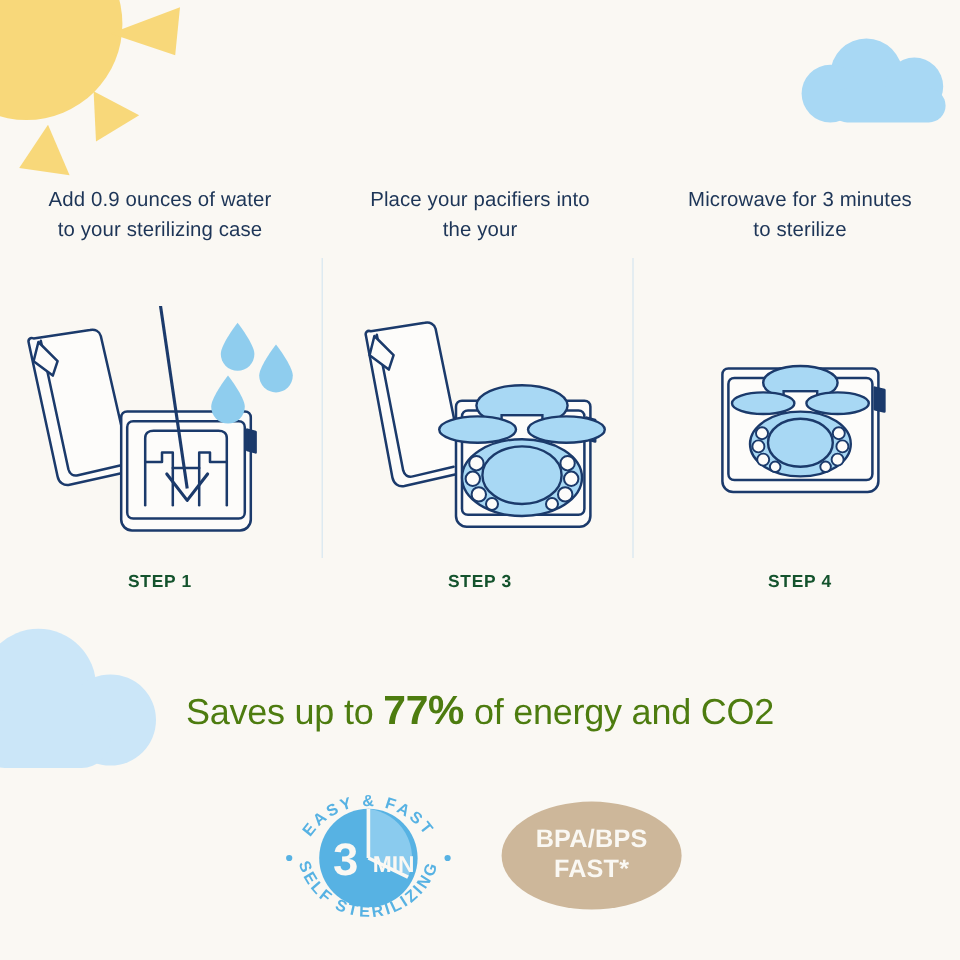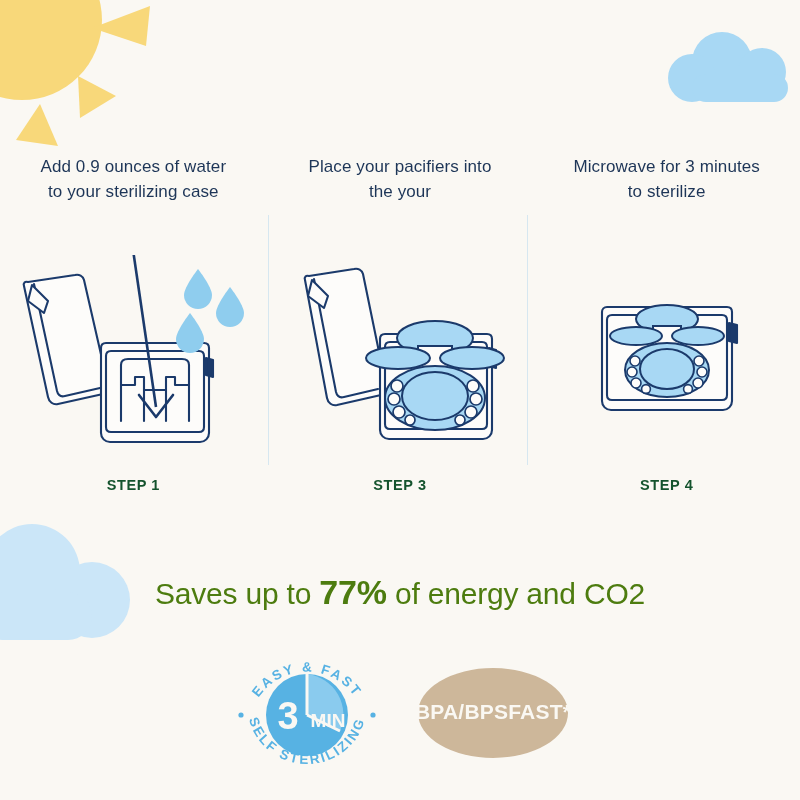--- a/index.html
+++ b/index.html
@@ -123,21 +123,21 @@
     justify-content: center;
     gap: 36px;
   }
   .badge-seal { width: 150px; height: 135px; position: relative; }
   .badge-bpa {
     width: 150px;
     height: 90px;
     border-radius: 50%;
     background: #CDB79A;
     display: flex;
-    flex-direction: row;
+    flex-direction: column;
     align-items: center;
     justify-content: center;
     color: #FAF8F3;
     font-weight: bold;
     font-size: 21px;
     line-height: 1.15;
     letter-spacing: 0.2px;
   }
   .badge-easyclean { width: 170px; height: 130px; position: relative; }
 </style>

